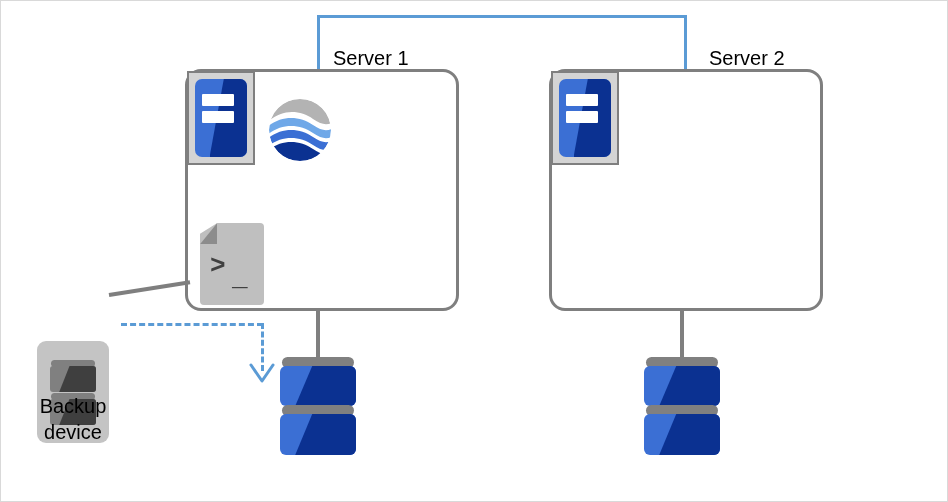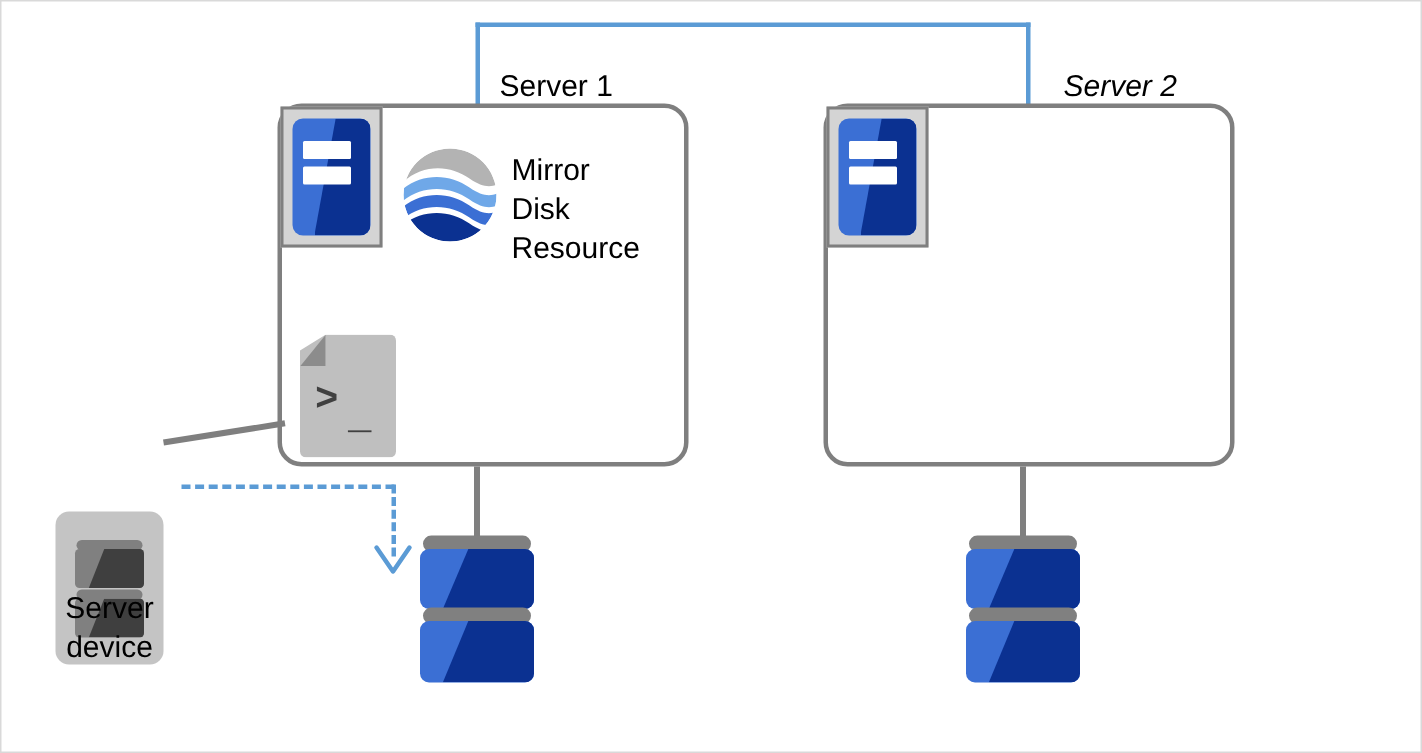--- a/index.html
+++ b/index.html
@@ -171,33 +171,32 @@
       <g clip-path="url(#globeclip)">
         <rect x="0" y="0" width="62" height="62" fill="#ffffff"></rect>
         <path d="M-4,26 C10,10 30,10 44,20 C54,27 60,26 66,22 L66,-6 L-4,-6 Z" fill="#b3b3b3"></path>
         <path d="M-4,30 C10,16 30,16 44,26 C54,33 60,32 66,28 L66,36 C60,40 54,41 44,34 C30,24 10,24 -4,38 Z" fill="#6fa8e8"></path>
         <path d="M-4,42 C10,28 30,28 44,38 C54,45 60,44 66,40 L66,48 C60,52 54,53 44,46 C30,36 10,36 -4,50 Z" fill="#3b6fd4"></path>
         <path d="M-4,54 C10,40 30,40 44,50 C54,57 60,56 66,52 L66,68 L-4,68 Z" fill="#0b3191"></path>
       </g>
     </svg>
   </div>
 
-  <div class="label abs" style="left:340px; top:100px;"><span>Mirror</span><br><span>Disk</span><br><span>Resource</span></div>
 
   <div class="script-icon abs" style="left:199px; top:222px; width:64px; height:82px;">
     <div class="script-body"></div>
     <div class="script-fold"></div>
     <div class="script-prompt" style="left:10px; top:28px; font-size:26px;">&gt;</div>
     <div class="script-prompt" style="left:32px; top:40px; font-size:26px;">_</div>
   </div>
 
 
   <div class="server-box abs" style="left:548px; top:68px; width:274px; height:242px;"></div>
 
-  <div class="label abs" style="left:708px; top:44px;font-style:italic;">Server 2</div>
+  <div class="label abs" style="left:708px; top:44px;">Server 2</div>
 
   <div class="srv-icon-frame abs" style="left:550px; top:70px; width:68px; height:94px;">
     <div class="srv-icon-body">
       <div class="srv-icon-shade"></div>
       <div class="srv-bar srv-bar-1"></div>
       <div class="srv-bar srv-bar-2"></div>
     </div>
   </div>
 
   <div class="wire-gray" style="left:315px; top:310px; width:4px; height:48px;"></div>
@@ -231,21 +230,21 @@
     <div class="disk-cap" style="left:14px; top:19px; width:44px; height:7px;"></div>
     <div class="disk-plate" style="left:13px; top:25px; width:46px; height:26px; background:#808080; border-radius:3px;">
       <div class="shade" style="background:#3f3f3f;"></div>
     </div>
     <div class="disk-cap" style="left:14px; top:52px; width:44px; height:7px;"></div>
     <div class="disk-plate" style="left:13px; top:58px; width:46px; height:26px; background:#808080; border-radius:3px;">
       <div class="shade" style="background:#3f3f3f;"></div>
     </div>
   </div>
 
-  <div class="label label-center abs" style="left:2px; top:392px; width:140px;"><span>Server</span><br><span>device</span></div>
+  <div class="label label-center abs" style="left:2px; top:392px; width:140px;"><span>Backup</span><br><span>device</span></div>
 
   <div class="wire-gray" style="left:108px; top:292px; width:82px; height:4px;
               transform-origin: 0 50%; transform: rotate(-9deg);"></div>
 
   <div class="dash-h" style="left:120px; top:322px; width:142px;"></div>
   <div class="dash-v" style="left:260px; top:322px; height:48px;"></div>
   <div class="abs" style="left:248px; top:362px; width:26px; height:22px;">
     <svg width="26" height="22" viewBox="0 0 26 22">
       <path d="M2,2 L13,18 L24,2" fill="none" stroke="#5b9bd5" stroke-width="3" stroke-linecap="round" stroke-linejoin="round"></path>
     </svg>

